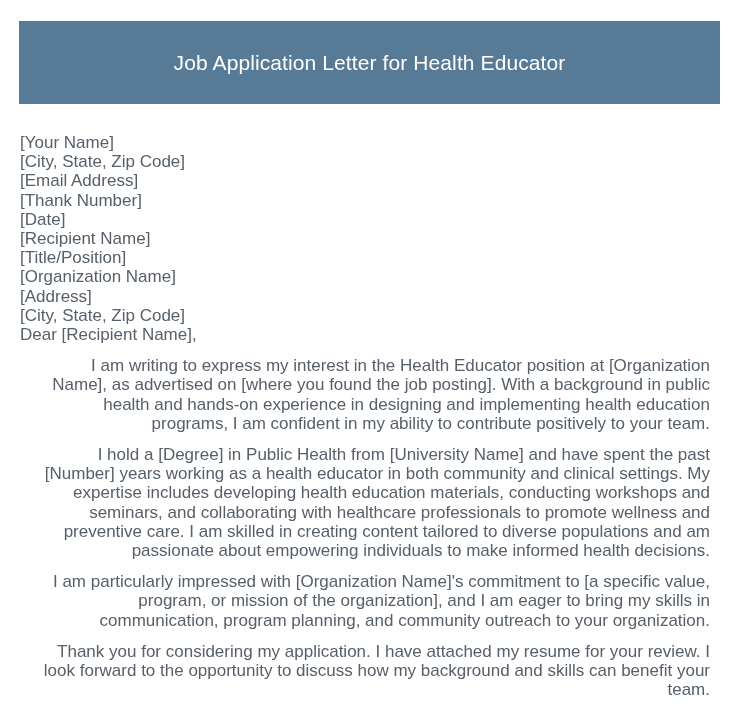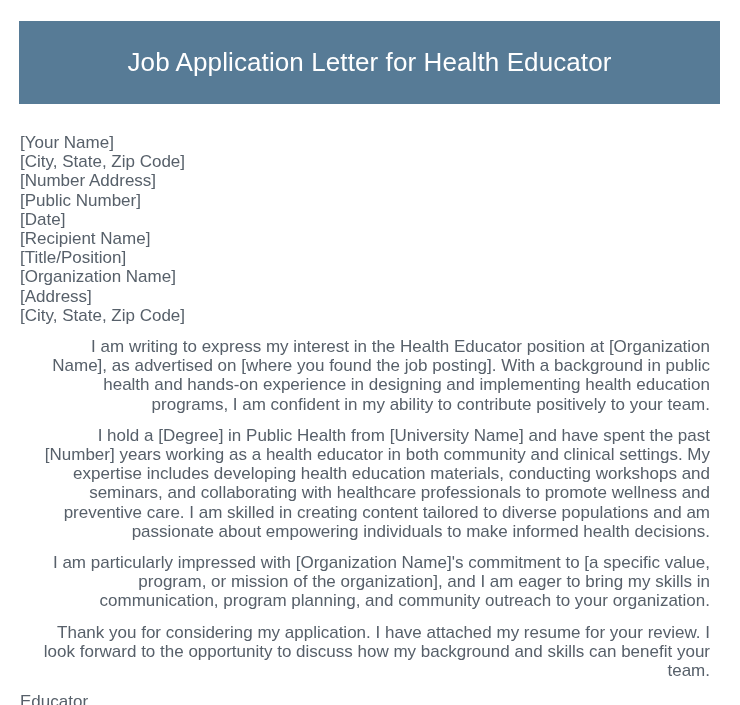--- a/index.html
+++ b/index.html
@@ -27,21 +27,21 @@
     width: 701px;
     height: 83px;
     background: #577b96;
     display: flex;
     align-items: center;
     justify-content: center;
     box-sizing: border-box;
   }
   .header-title {
     color: #ffffff;
-    font-size: 26px;
+    font-size: 21px;
     font-weight: normal;
     line-height: 1.2;
     letter-spacing: 0.1px;
     text-align: center;
     margin: 0;
     font-family: "Liberation Sans", sans-serif;
   }
   .letter-body {
     position: absolute;
     left: 20px;
@@ -71,30 +71,31 @@
 <div class="page">
 
   <div class="header-band">
     <h1 class="header-title">Job Application Letter for Health Educator</h1>
   </div>
 
   <div class="letter-body">
 
     <span class="letter-line">[Your Name]</span>
     <span class="letter-line">[City, State, Zip Code]</span>
-    <span class="letter-line">[Number Address]</span>
-    <span class="letter-line">[Public Number]</span>
+    <span class="letter-line">[Email Address]</span>
+    <span class="letter-line">[Thank Number]</span>
     <span class="letter-line">[Date]</span>
 
     <span class="letter-line">[Recipient Name]</span>
     <span class="letter-line">[Title/Position]</span>
     <span class="letter-line">[Organization Name]</span>
     <span class="letter-line">[Address]</span>
     <span class="letter-line">[City, State, Zip Code]</span>
 
+    <span class="letter-line">Dear [Recipient Name],</span>
 
     <span class="letter-para">I am writing to express my interest in the Health Educator position at [Organization Name], as advertised on [where you found the job posting]. With a background in public health and hands-on experience in designing and implementing health education programs, I am confident in my ability to contribute positively to your team.</span>
     <span class="letter-para">I hold a [Degree] in Public Health from [University Name] and have spent the past [Number] years working as a health educator in both community and clinical settings. My expertise includes developing health education materials, conducting workshops and seminars, and collaborating with healthcare professionals to promote wellness and preventive care. I am skilled in creating content tailored to diverse populations and am passionate about empowering individuals to make informed health decisions.</span>
     <span class="letter-para">I am particularly impressed with [Organization Name]'s commitment to [a specific value, program, or mission of the organization], and I am eager to bring my skills in communication, program planning, and community outreach to your organization.</span>
     <span class="letter-para">Thank you for considering my application. I have attached my resume for your review. I look forward to the opportunity to discuss how my background and skills can benefit your team.</span>
 
     <span class="letter-line">Educator,</span>
     <span class="letter-line">[Your Name]</span>
 
   </div>

